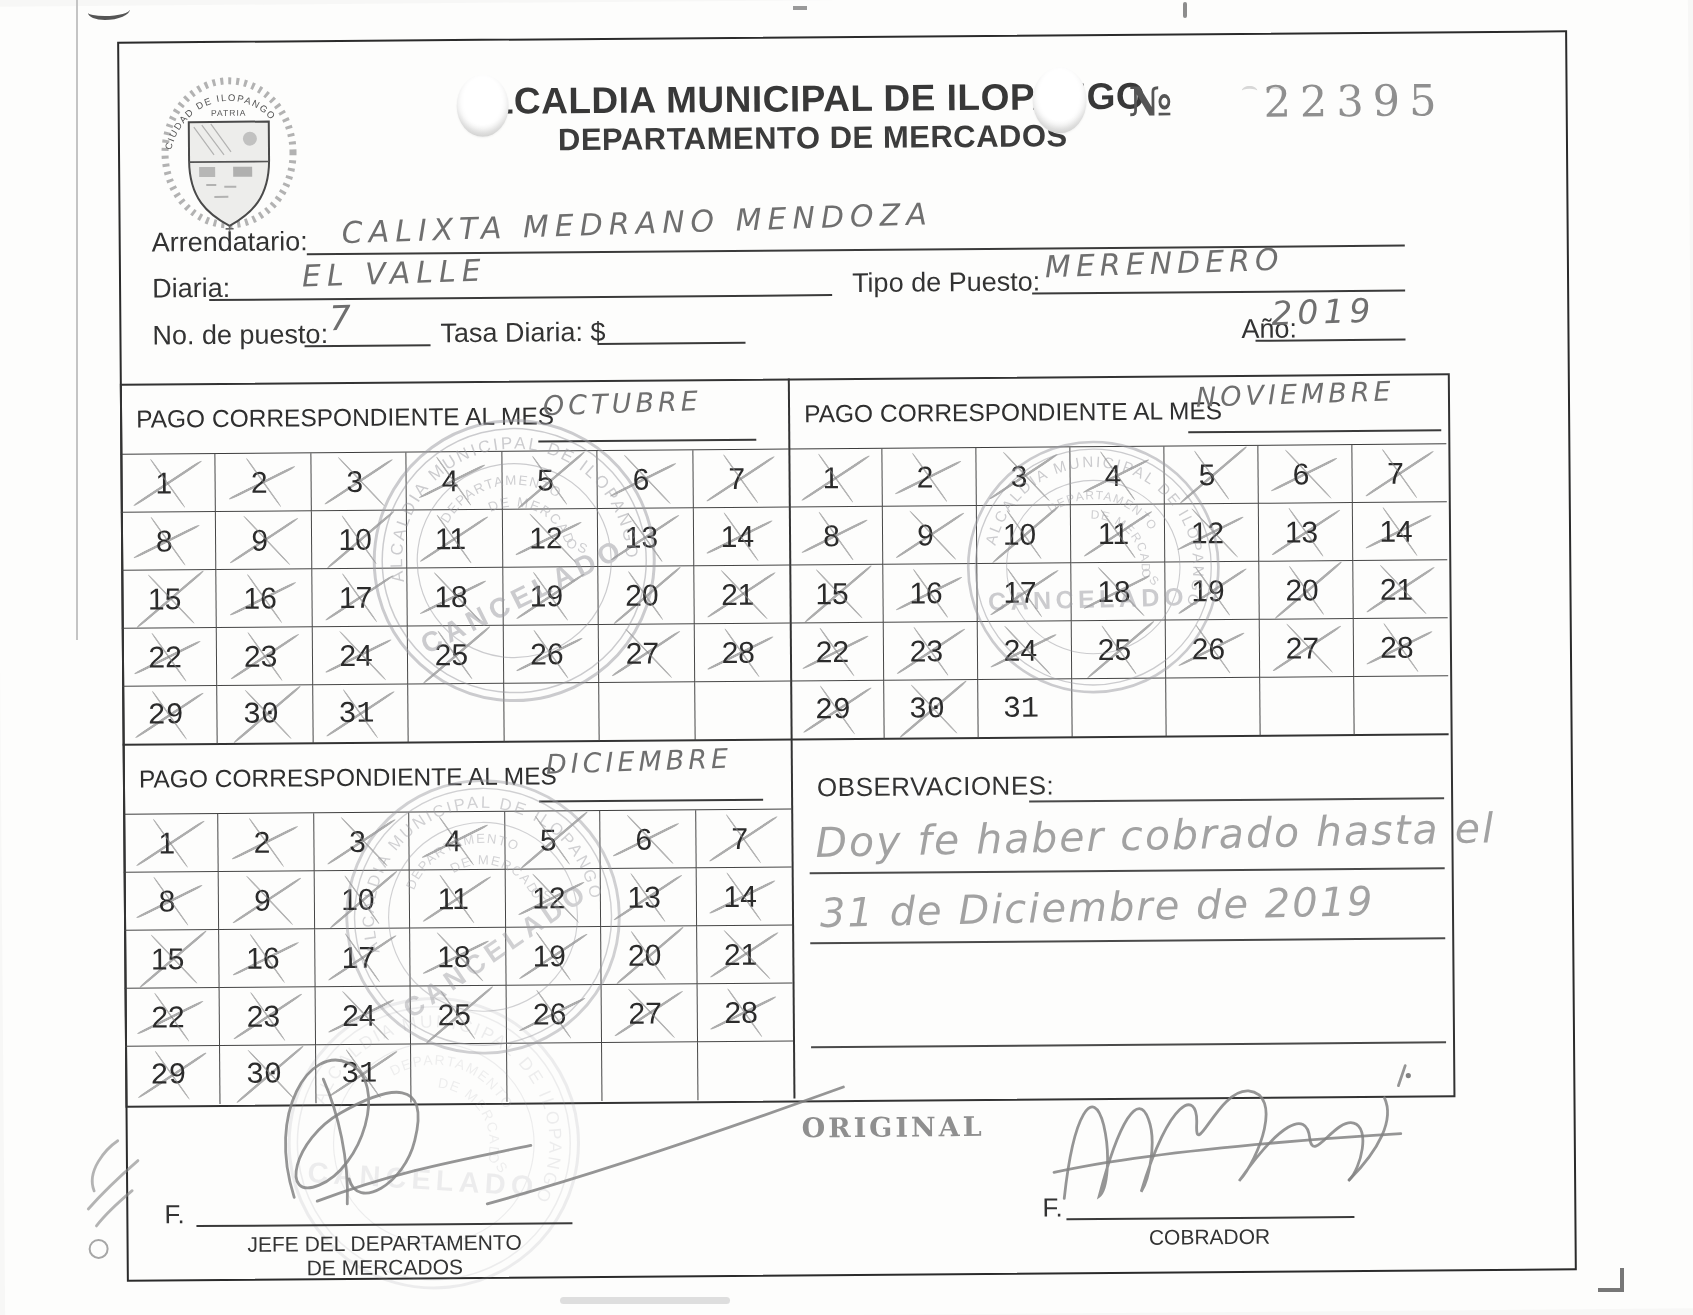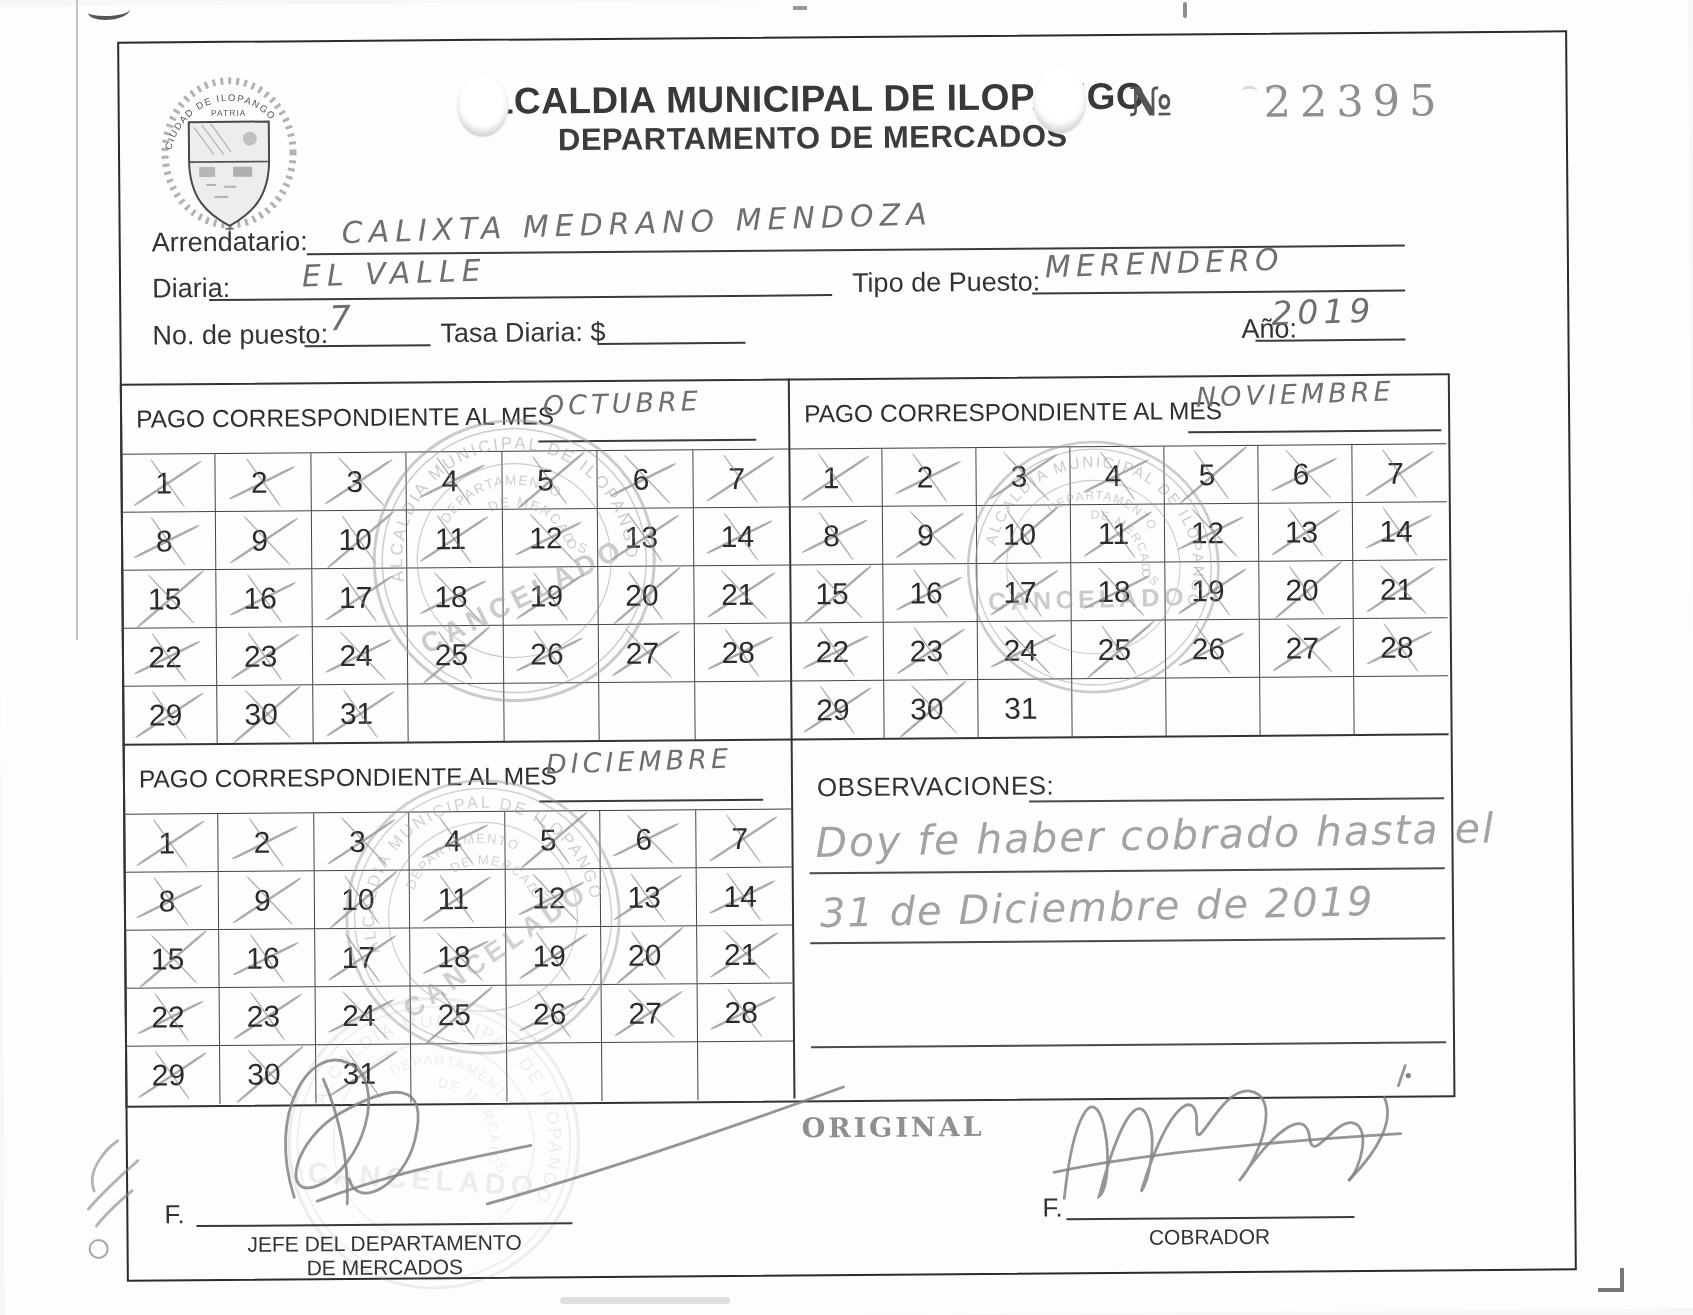--- a/index.html
+++ b/index.html
@@ -30,21 +30,21 @@
   
   .tbl-border{position:absolute;left:122px;top:378px;width:1326px;height:720px;border:2.2px solid #333;}
   .v-div{position:absolute;left:790px;top:378px;width:0;height:720px;border-left:2.2px solid #333;}
   .h-div{position:absolute;left:122px;top:738px;width:1326px;height:0;border-top:2.2px solid #333;}
   .cal-head{font-size:24.5px;color:#2f2f2f;white-space:nowrap;}
   .cal-grid{position:absolute;display:grid;grid-template-columns:repeat(7,1fr);
       grid-auto-rows:58px;border-top:1.8px solid #3d3d3d;}
   .cell{position:relative;border-right:1.7px solid #464646;border-bottom:1.7px solid #464646;
       display:flex;align-items:center;justify-content:center;overflow:visible;}
   .cell:nth-child(7n){border-right:none;}
-  .cell:nth-last-child(-n+7){border-bottom:none;}
+  .cell:nth-last-child(-n+7){border-bottom:none;font-family:Liberation Mono, monospace;}
   .num{font-size:30px;color:#2b2b2b;transform:translateX(-4px);}
   .cell.crossed::before,.cell.crossed::after{content:'';position:absolute;left:50%;top:50%;height:0;border-radius:45%/100%;}
   .cell.crossed::before{width:82px;border-top:3px solid rgba(125,125,125,.62);
       transform:translate(-50%,-50%) rotate(-33deg);}
   .cell.crossed::after{width:60px;border-top:2.6px solid rgba(130,130,130,.58);
       transform:translate(-50%,-54%) rotate(55deg);}
   .cell.crossed:nth-child(2n)::before{transform:translate(-52%,-44%) rotate(-26deg);width:74px;}
   .cell.crossed:nth-child(3n)::after{transform:translate(-46%,-58%) rotate(47deg);width:68px;}
   .cell.crossed:nth-child(5n)::before{transform:translate(-48%,-56%) rotate(-40deg);width:88px;}
   

